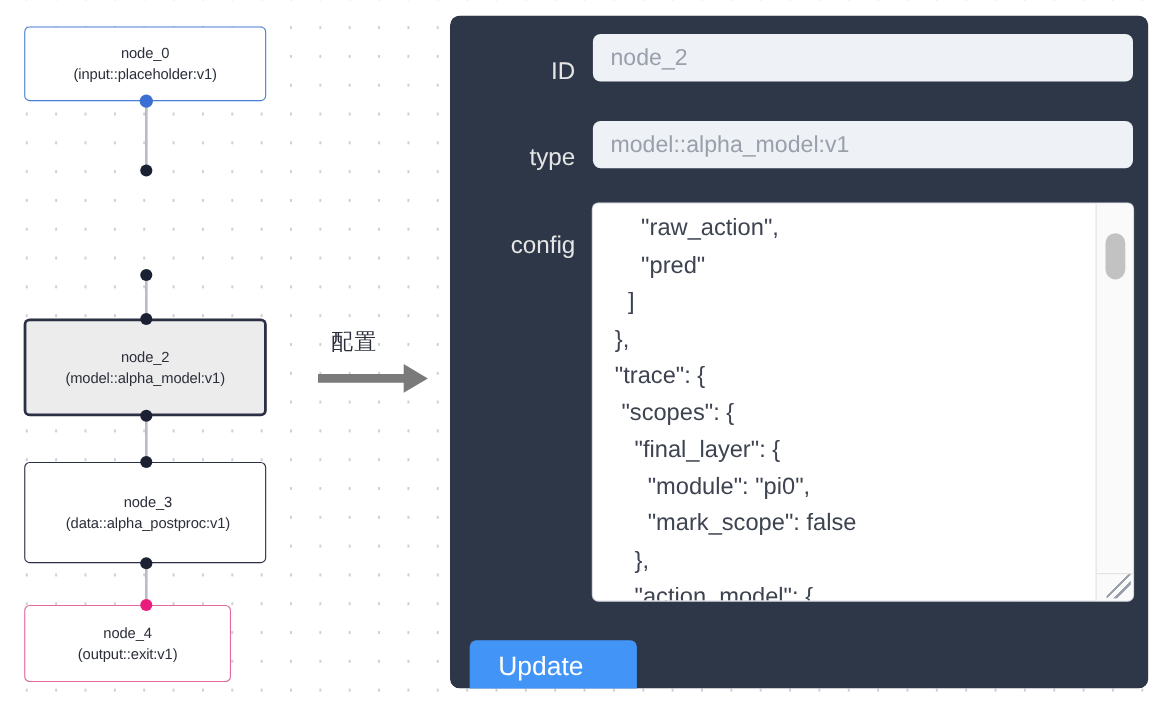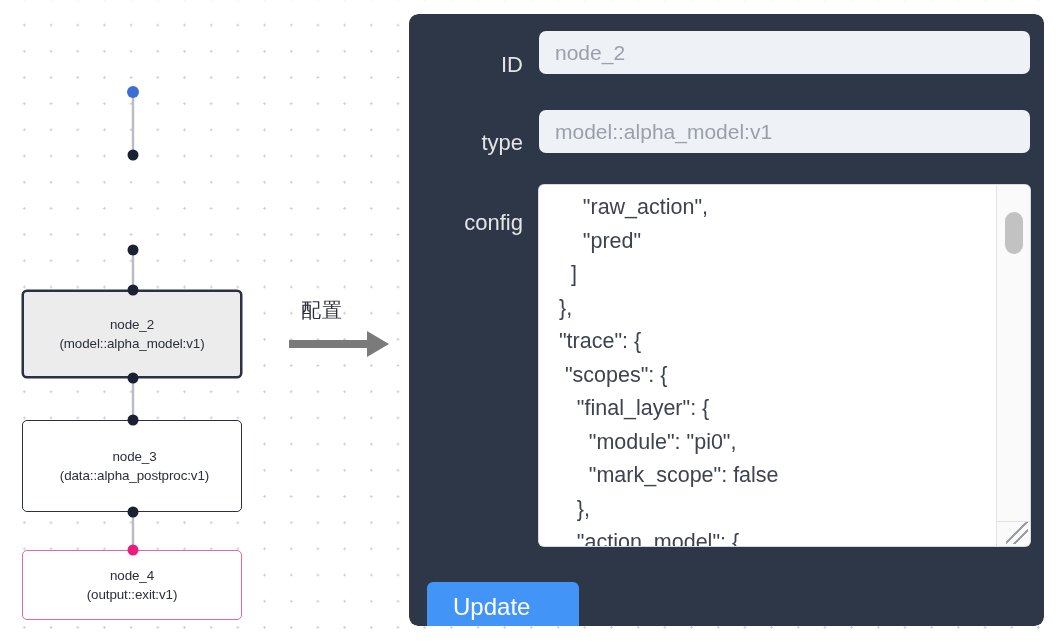--- a/index.html
+++ b/index.html
@@ -243,40 +243,44 @@
 
   <div id="graph-canvas"></div>
 
   <svg id="edges" viewBox="0 0 1062 643">
     <line x1="133" y1="92" x2="133" y2="155" stroke="#b9bcc4" stroke-width="2.4"></line>
     <line x1="133" y1="250" x2="133" y2="290" stroke="#b9bcc4" stroke-width="2.4"></line>
     <line x1="133" y1="378" x2="133" y2="420" stroke="#b9bcc4" stroke-width="2.4"></line>
     <line x1="133" y1="512" x2="133" y2="550" stroke="#b9bcc4" stroke-width="2.4"></line>
   </svg>
 
+  <div class="node is-input" style="left:22px; top:24px; width:220px; height:68px;">
+    <div class="n-title">node_0</div>
+    <div class="n-sub">(input::placeholder:v1)</div>
+  </div>
   <div class="handle h-blue" style="left:133px; top:92px;"></div>
 
   <div class="handle" style="left:133px; top:155px;"></div>
   <div class="handle" style="left:133px; top:250px;"></div>
 
   <div class="node is-selected" style="left:22px; top:290px; width:220px; height:88px;">
     <div class="n-title">node_2</div>
     <div class="n-sub">(model::alpha_model:v1)</div>
   </div>
   <div class="handle" style="left:133px; top:290px;"></div>
   <div class="handle" style="left:133px; top:378px;"></div>
 
   <div class="node" style="left:22px; top:420px; width:220px; height:92px;padding-left:12px;">
     <div class="n-title">node_3</div>
     <div class="n-sub">(data::alpha_postproc:v1)</div>
   </div>
   <div class="handle" style="left:133px; top:420px;"></div>
   <div class="handle" style="left:133px; top:512px;"></div>
 
-  <div class="node is-output" style="left:22px; top:550px; width:220px; height:70px;">
+  <div class="node is-output" style="left:22px; top:550px; width:188px; height:70px;">
     <div class="n-title">node_4</div>
     <div class="n-sub">(output::exit:v1)</div>
   </div>
   <div class="handle h-pink" style="left:133px; top:550px;"></div>
 
   <div id="transition">
     <div id="transition-label">配置</div>
     <svg style="position:absolute; left:0; top:32px;" width="105" height="30" viewBox="0 0 105 30">
       <path d="M0 11 L78 11 L78 2 L100 15 L78 28 L78 19 L0 19 Z" fill="#7a7a7a"></path>
     </svg>

